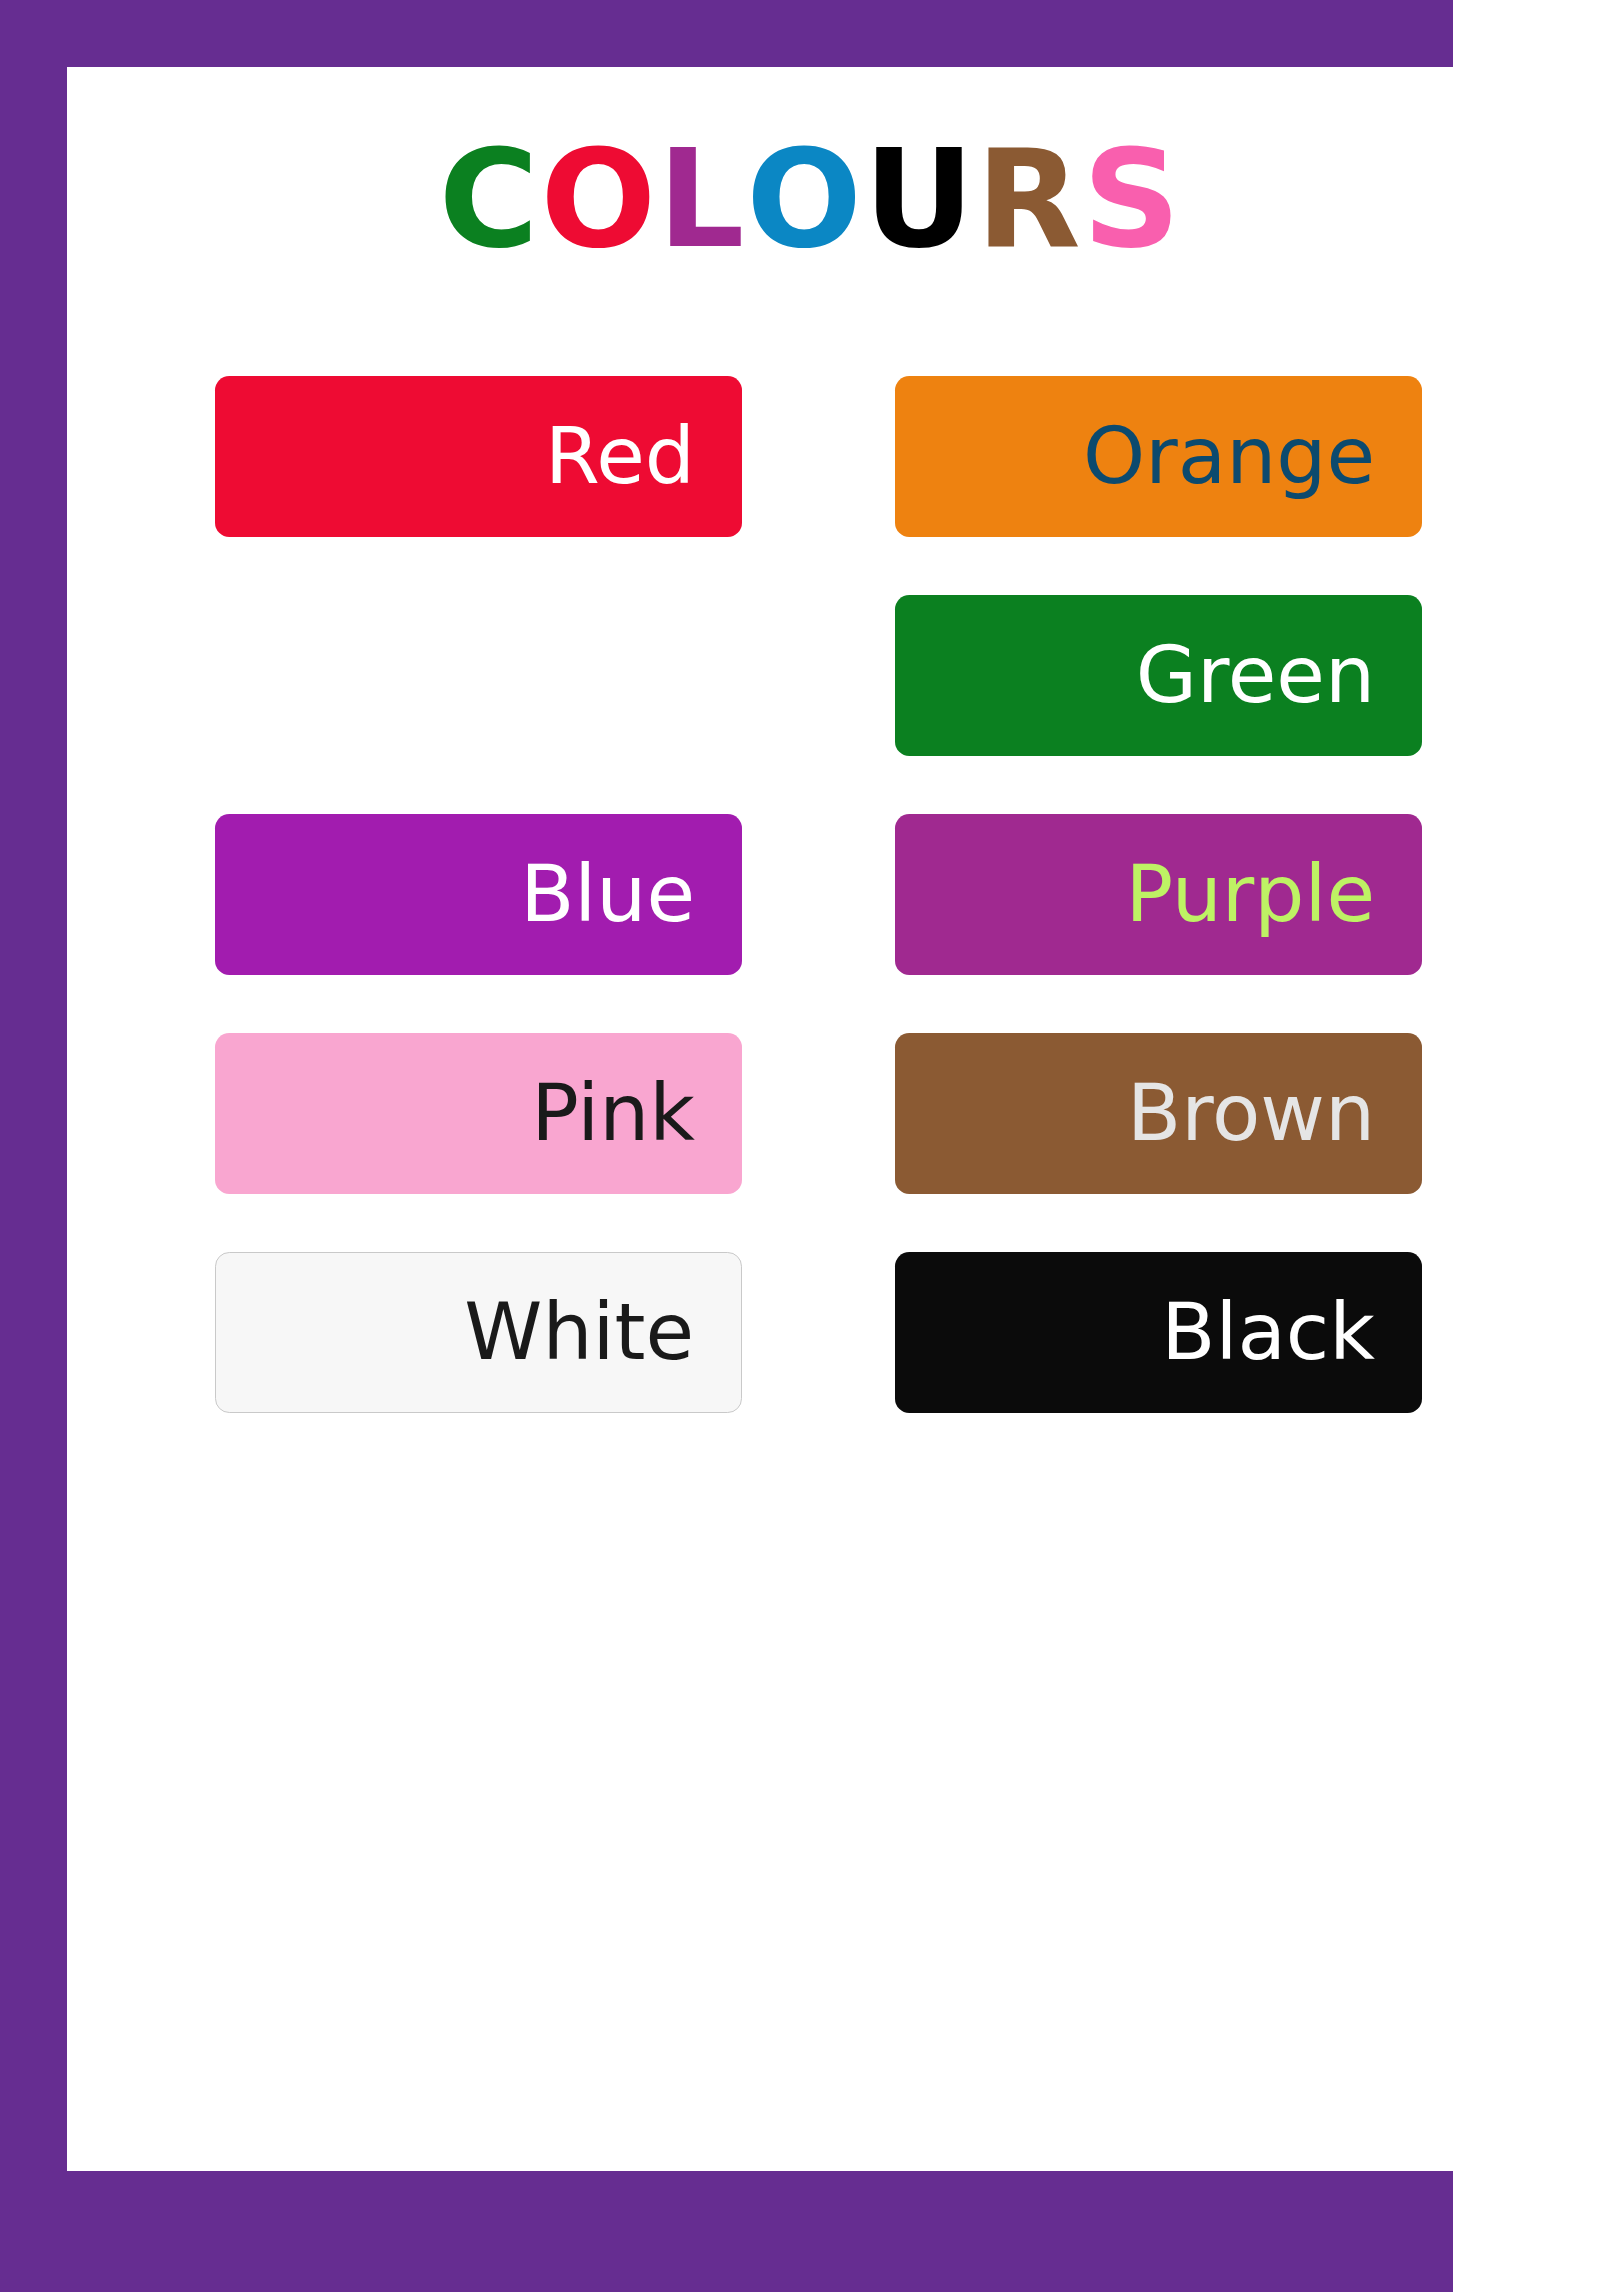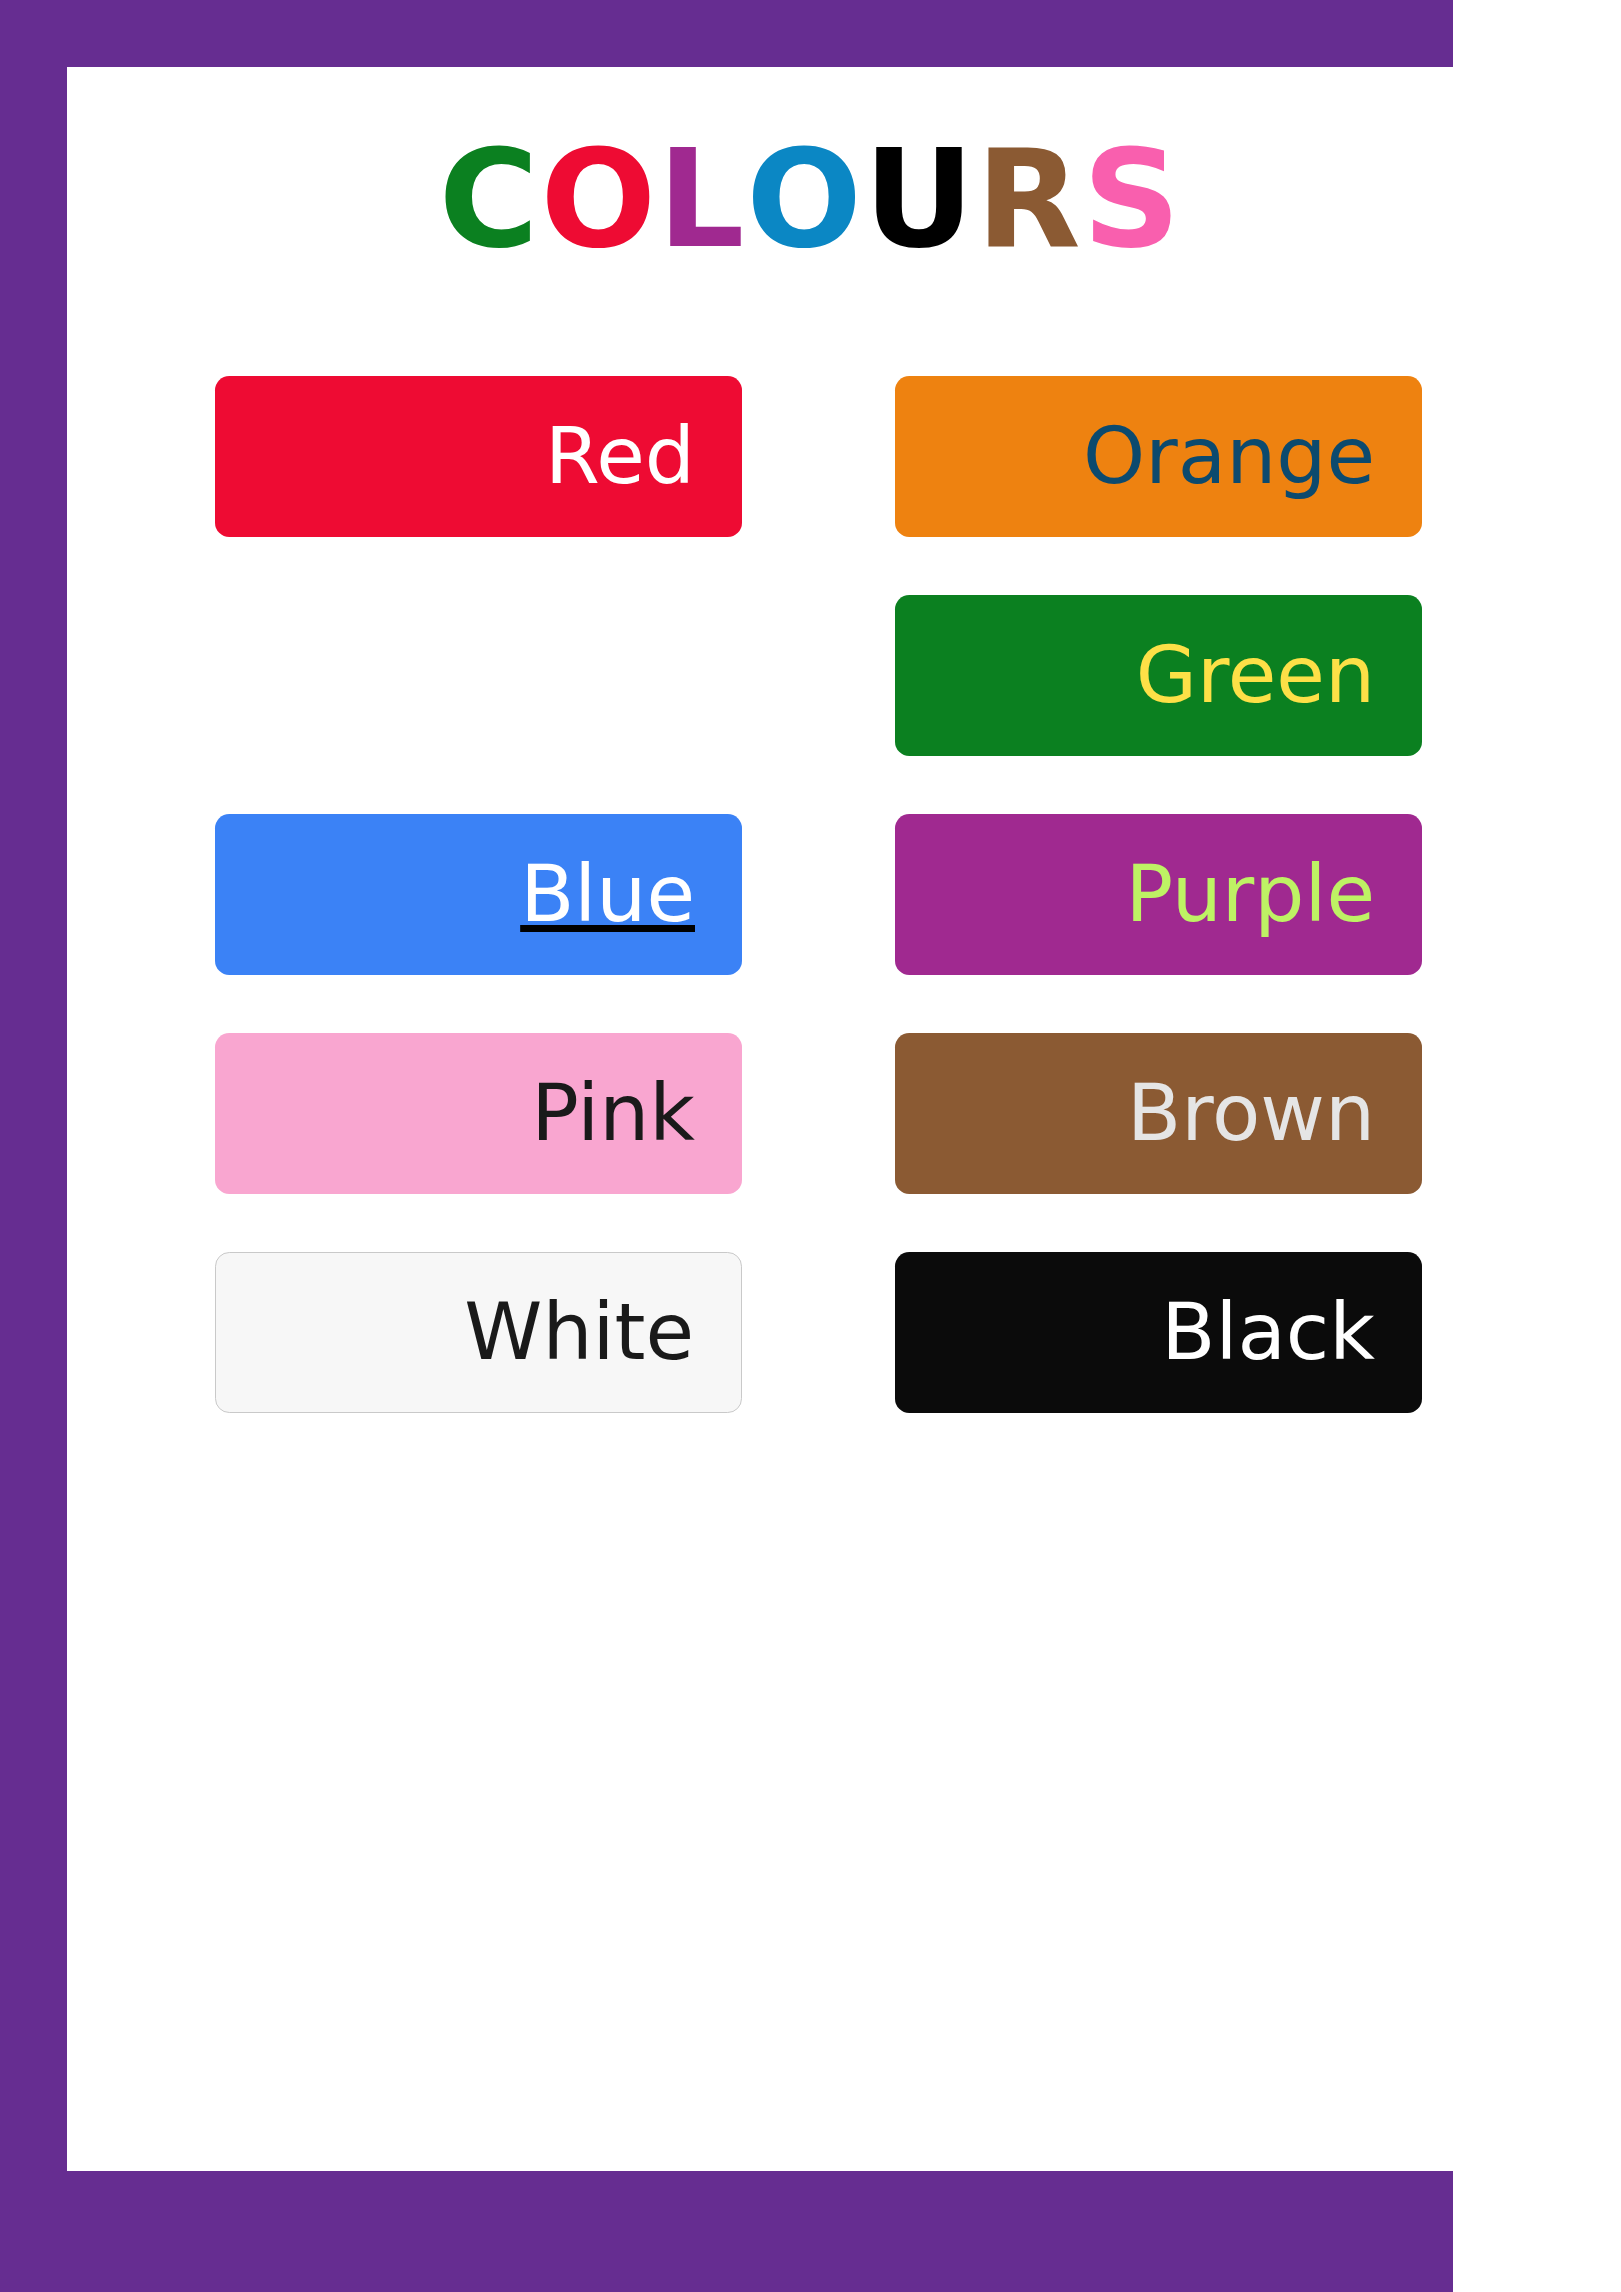--- a/index.html
+++ b/index.html
@@ -103,25 +103,25 @@
         <div class="row">
           <div class="swatch col-left" style="background: rgb(238, 11, 51);">
             <span class="label" style="color: rgb(255, 255, 255);">Red</span>
           </div>
           <div class="swatch col-right" style="background: rgb(238, 130, 16);">
             <span class="label" style="color: #0c4a6e;">Orange</span>
           </div>
         </div>
         <div class="row">
           <div class="swatch col-right" style="background: rgb(11, 128, 32);">
-            <span class="label" style="color: #fde047; margin-left: 28px;">Green</span>
+            <span class="label" style="color: #ffffff; margin-left: 28px;">Green</span>
           </div>
         </div>
         <div class="row">
-          <div class="swatch col-left" style="background: #3b82f6; text-decoration: underline;">
+          <div class="swatch col-left" style="background: #a21caf;">
             <span class="label" style="color: rgb(255, 255, 255);">Blue</span>
           </div>
           <div class="swatch col-right" style="background: rgb(160, 41, 144);">
             <span class="label" style="color: #bef264;">Purple</span>
           </div>
         </div>
         <div class="row">
           <div class="swatch col-left" style="background: rgb(249, 166, 208);">
             <span class="label" style="color: rgb(26, 26, 26);">Pink</span>
           </div>

